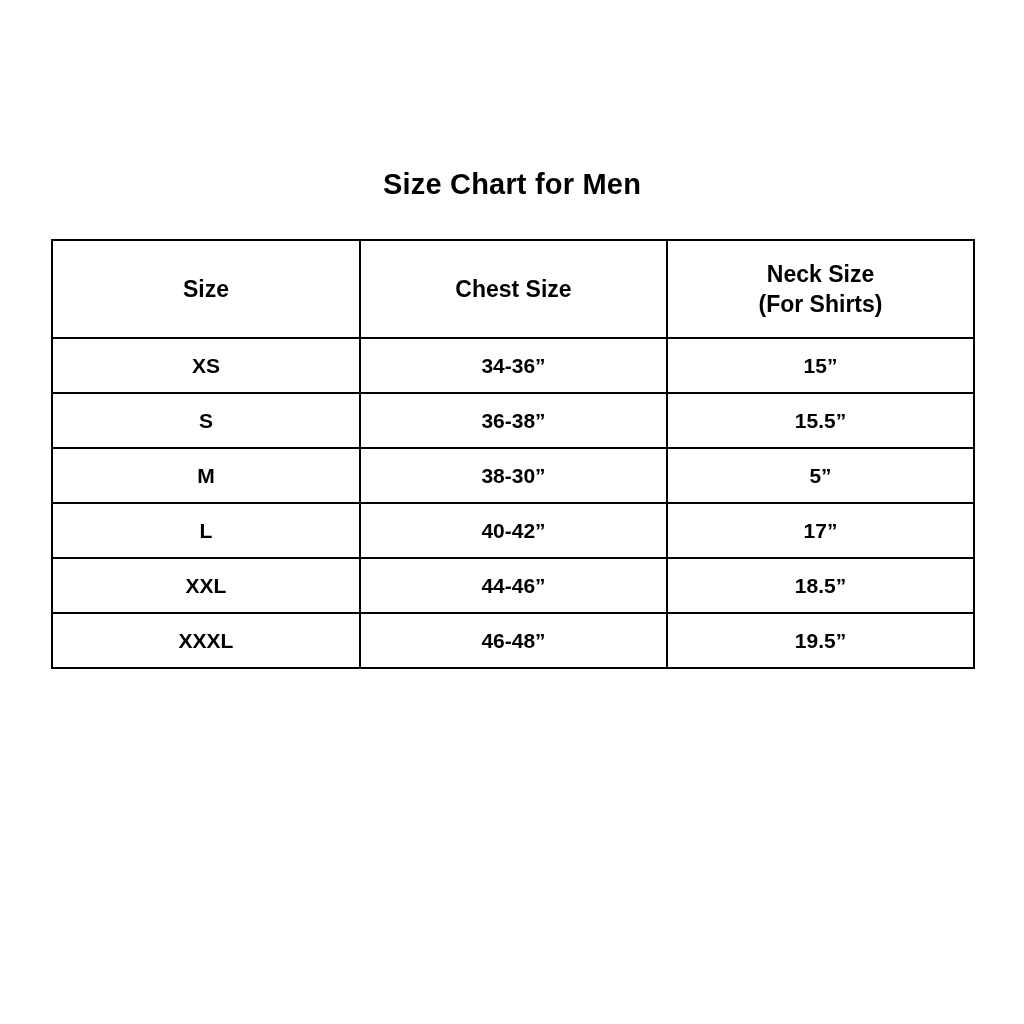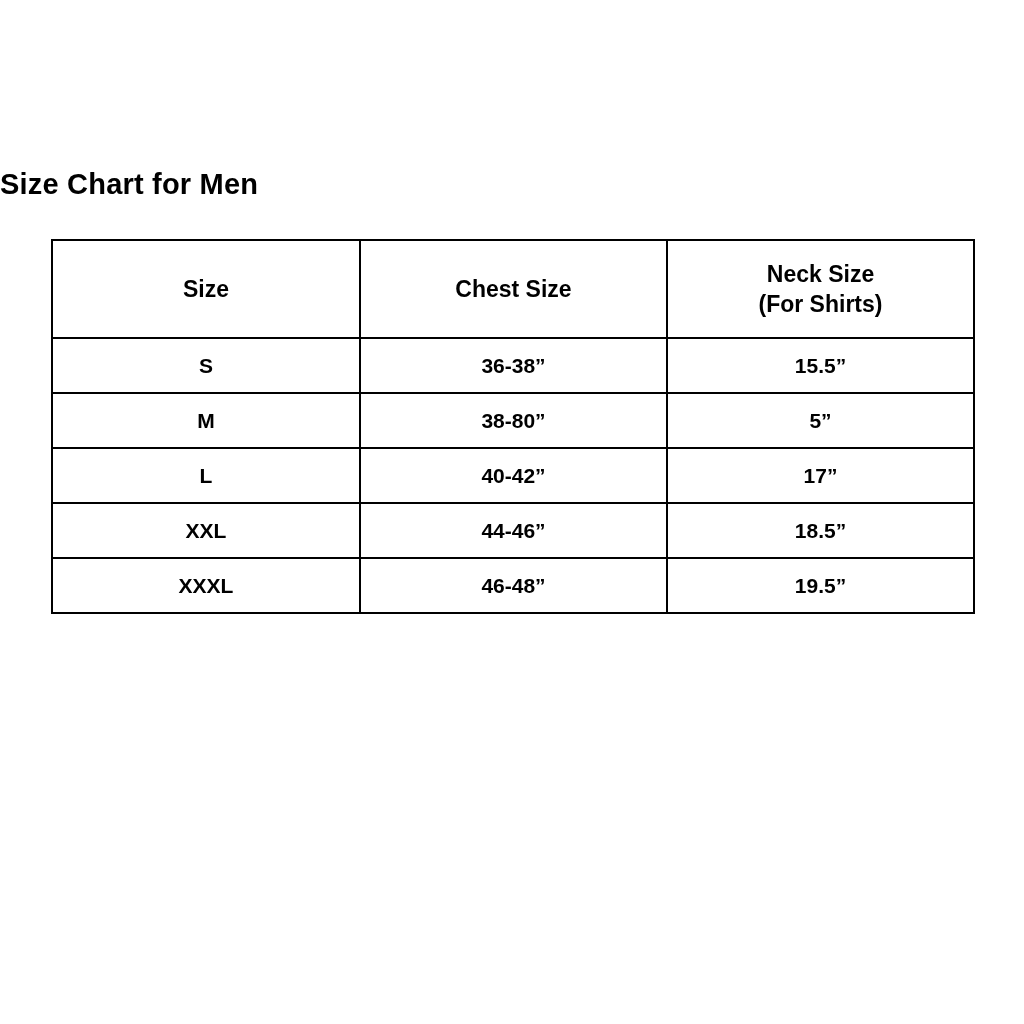--- a/index.html
+++ b/index.html
@@ -20,21 +20,21 @@
     left: 0;
     top: 0;
     width: 1024px;
     height: 1024px;
   }
   .chart-title {
     position: absolute;
     left: 0;
     top: 168px;
     width: 1024px;
-    text-align: left;
+    text-align: center;
     font-size: 29px;
     font-weight: bold;
     letter-spacing: 0.2px;
   }
   .size-table {
     position: absolute;
     left: 51px;
     top: 239px;
     width: 922px;
     border-collapse: collapse;
@@ -84,27 +84,32 @@
         <th>Size</th>
         <th>Chest Size</th>
         <th>
           <span class="head-sub">Neck Size</span>
           <span class="head-sub">(For Shirts)</span>
         </th>
       </tr>
     </thead>
     <tbody>
       <tr>
+        <td>XS</td>
+        <td>34-36”</td>
+        <td>15”</td>
+      </tr>
+      <tr>
         <td>S</td>
         <td>36-38”</td>
         <td>15.5”</td>
       </tr>
       <tr>
         <td>M</td>
-        <td>38-80”</td>
+        <td>38-30”</td>
         <td>5”</td>
       </tr>
       <tr>
         <td>L</td>
         <td>40-42”</td>
         <td>17”</td>
       </tr>
       <tr>
         <td>XXL</td>
         <td>44-46”</td>

